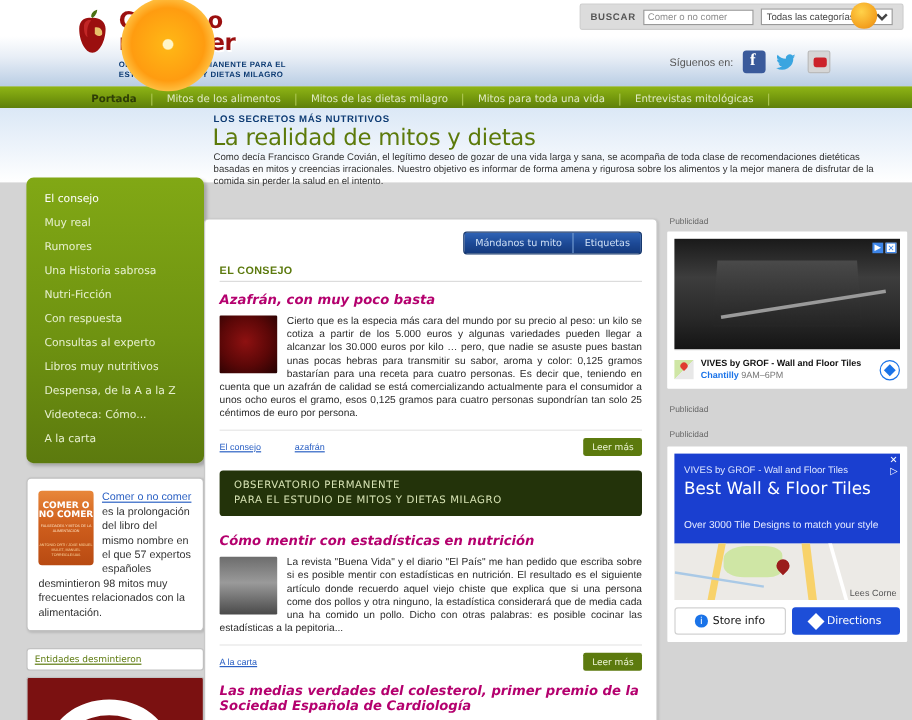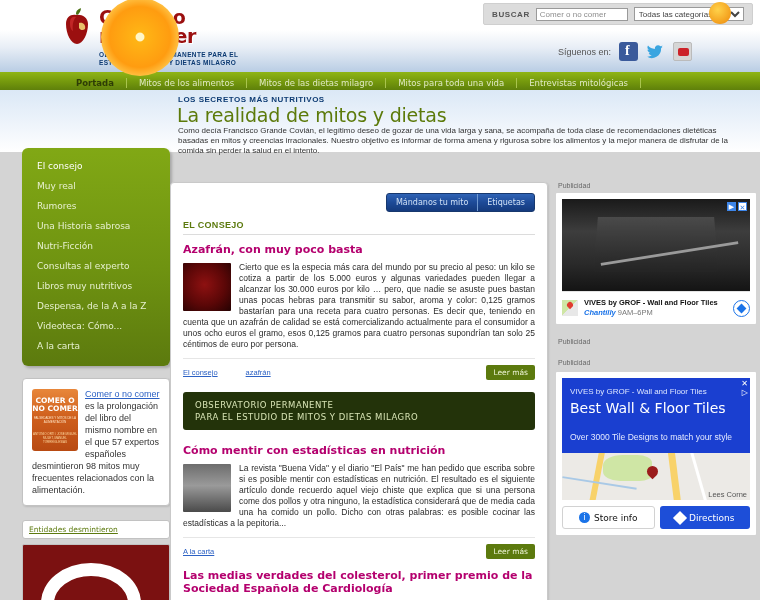--- a/index.html
+++ b/index.html
@@ -170,21 +170,21 @@
     color:#cfe0f5; font-size:8px; padding:4px 9px; display:block;
   }
   .tabs span + span { border-left:1px solid #6f98d0; }
 
   .sect-head {
     font-size:9px; font-weight:bold; color:#5c7a0e; letter-spacing:0.3px;
     border-bottom:1px solid #dcdcdc; padding-bottom:4px; margin-bottom:8px;
   }
   .art-title {
     font-family:"DejaVu Sans", sans-serif;
-    color:#b4006e; font-size:11px; font-weight:bold; line-height:13px; margin-bottom:6px;
+    color:#b4006e; font-size:11px; font-weight:bold; line-height:13px; margin-bottom:6px;font-style:italic;
   }
   .art-body { font-size:8.5px; line-height:11px; color:#2b2b2b; text-align:justify; }
   .thumb { float:left; width:48px; height:48px; margin:1px 8px 3px 0; border-radius:1px; }
   .thumb.saffron { background:radial-gradient(circle at 45% 45%, #8e1111 0%, #5b0707 55%, #240202 100%); }
   .thumb.stats  { background:linear-gradient(to bottom,#6d6d6d 0%,#9a9a9a 45%,#4a4a4a 100%); }
 
   .meta {
     clear:both; display:flex; align-items:center; margin-top:8px;
     border-top:1px solid #e6e6e6; padding-top:6px;
   }
@@ -221,21 +221,21 @@
     font-size:11px; font-weight:bold; color:#111; padding:7px 0 7px 26px; position:relative;
   }
   .ad1 .t .sq { position:absolute; left:2px; top:4px; width:18px; height:16px;
     background:#111; border-top:4px solid #d21b1b; }
   .ad1 .b { border-top:1px solid #e4e4e4; display:flex; align-items:center; gap:6px; padding-top:6px; }
   .ad1 .mapico { width:16px; height:16px; background:linear-gradient(135deg,#cfe6a5 50%,#e8e8e8 50%); position:relative; }
   .ad1 .mapico::after{content:"";position:absolute;left:5px;top:2px;width:6px;height:6px;border-radius:50% 50% 50% 0;
     background:#e03b2f;transform:rotate(-45deg);}
   .ad1 .b .txt { flex:1; font-size:7.5px; line-height:10px; }
   .ad1 .b .txt b { font-size:7.5px; color:#111; }
-  .ad1 .b .txt .blue { color:#1a73e8; font-weight:bold;font-style:italic; }
+  .ad1 .b .txt .blue { color:#1a73e8; font-weight:bold; }
   .ad1 .b .txt .gray { color:#777; }
   .ad1 .b .dirico { width:17px; height:17px; border-radius:50%; border:1px solid #1a73e8; position:relative;}
   .ad1 .b .dirico::after{content:"";position:absolute;left:4px;top:4px;width:7px;height:7px;background:#1a73e8;transform:rotate(45deg);}
 
   .ad2 { background:#fff; padding:6px; border-radius:1px; margin-top:6px; position:relative;}
   .ad2 .blue {
     background:#1a3fd0; color:#fff; padding:9px 8px 10px 8px; position:relative;
   }
   .ad2 .k { font-size:8px; color:#dbe4ff; margin-bottom:4px; }
   .ad2 .h { font-family:"DejaVu Sans", sans-serif; font-size:14px; line-height:16px; margin-bottom:16px; }
@@ -323,20 +323,21 @@
   <div class="hero-title">La realidad de mitos y dietas</div>
   <div class="hero-desc">Como decía Francisco Grande Covián, el legítimo deseo de gozar de una vida larga y sana, se acompaña de toda clase de recomendaciones dietéticas basadas en mitos y creencias irracionales. Nuestro objetivo es informar de forma amena y rigurosa sobre los alimentos y la mejor manera de disfrutar de la comida sin perder la salud en el intento.</div>
 
   <div class="colL">
     <div class="menu">
       <a href="#">El consejo</a>
       <a href="#">Muy real</a>
       <a href="#">Rumores</a>
       <a href="#">Una Historia sabrosa</a>
       <a href="#">Nutri-Ficción</a>
+      <a href="#">Con respuesta</a>
       <a href="#">Consultas al experto</a>
       <a href="#">Libros muy nutritivos</a>
       <a href="#">Despensa, de la A a la Z</a>
       <a href="#">Videoteca: Cómo...</a>
       <a href="#">A la carta</a>
     </div>
 
     <div class="book">
       <div class="book-cover">
         <div class="bt">COMER O NO COMER</div>

